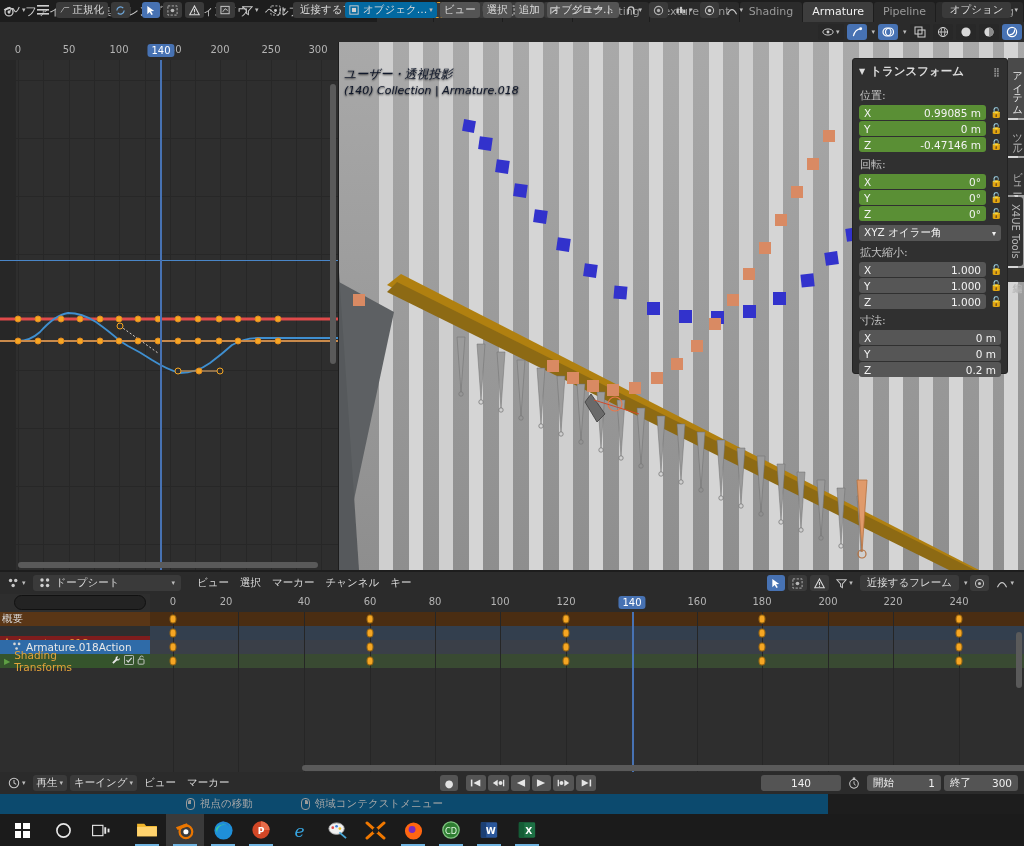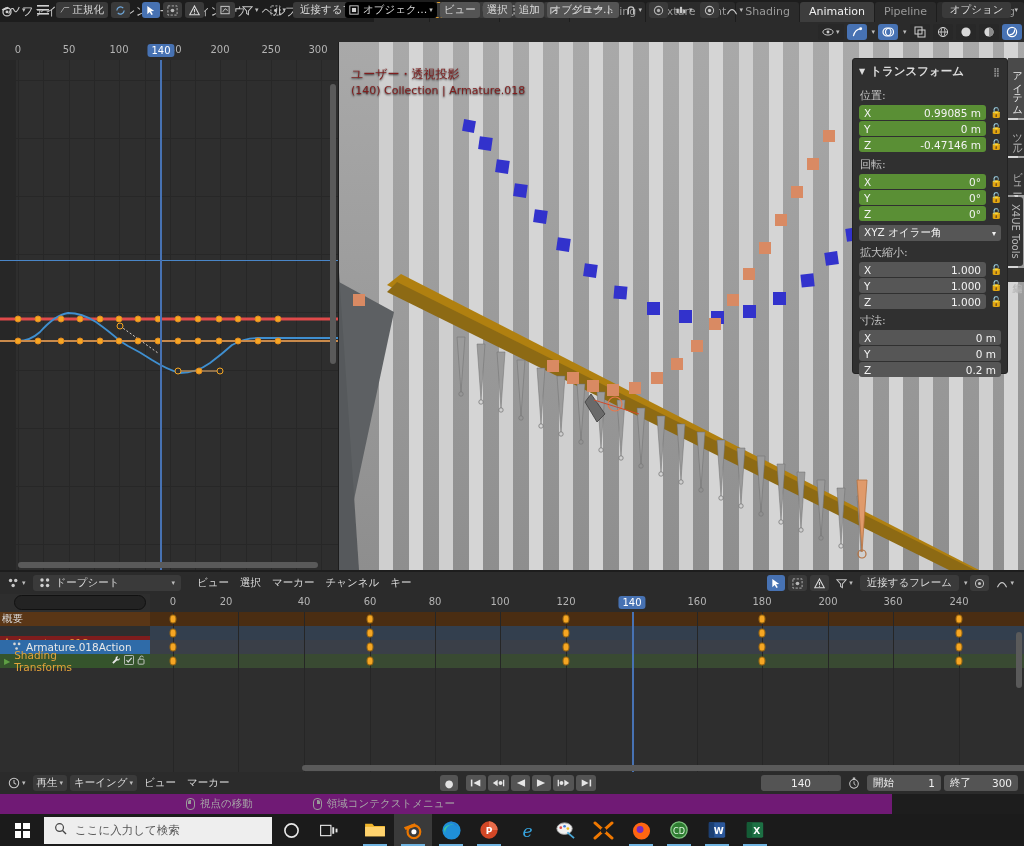--- a/index.html
+++ b/index.html
@@ -48,21 +48,21 @@
     border:1.5px solid #e08820; transform:translate(-50%,-50%); }
   .kf.hollow { background:#2e2e2e; border-color:#f5a623; }
   .g-scroll-v { position:absolute; right:2px; top:24px; width:6px; height:280px;
     background:#5a5a5a; border-radius:3px; }
   .g-scroll-h { position:absolute; left:18px; bottom:2px; height:6px; width:300px;
     background:#5a5a5a; border-radius:3px; }
 
   
   .viewport { position:absolute; left:339px; top:42px; width:685px; height:528px;
     background:#9a9a9a; overflow:hidden; }
-  .vp-text { position:absolute; left:12px; color:#7f1d1d; text-shadow:0 1px 2px rgba(0,0,0,.8); }
+  .vp-text { position:absolute; left:5px; color:#0f172a; text-shadow:0 1px 2px rgba(0,0,0,.8);font-style:italic; }
   .vp-title { top:24px; font-size:12px; }
   .vp-sub { top:42px; font-size:11px; }
   .navgiz { position:absolute; right:-4px; top:20px; width:86px; height:86px; }
   .vp-tool { position:absolute; right:8px; width:24px; height:24px; border-radius:50%;
     background:rgba(120,120,120,.65); display:flex; align-items:center; justify-content:center;
     font-size:13px; color:#f0f0f0; }
 
   
   .npanel { position:absolute; left:852px; top:58px; width:156px; height:316px;
     background:#303030; border:1px solid #232323; border-radius:3px; padding:4px 6px; }
@@ -109,22 +109,22 @@
   
   .playbar { position:absolute; left:0; top:772px; width:1024px; height:22px; background:#2b2b2b; }
   .pb-btn { height:16px; min-width:18px; padding:0 4px; background:#545454; border-radius:3px;
     display:flex; align-items:center; justify-content:center; color:#e2e2e2; font-size:10px; }
   .pb-num { height:16px; background:#545454; border-radius:3px; display:flex; align-items:center;
     justify-content:center; font-size:10.5px; color:#f0f0f0; }
   .pb-kv { height:16px; background:#545454; border-radius:3px; display:flex; align-items:center;
     padding:0 6px; gap:10px; font-size:10.5px; color:#f0f0f0; }
 
   
-  .statusbar { position:absolute; left:0; top:794px; width:892px; height:20px;
-    background:#701a75; display:flex; align-items:center; }
+  .statusbar { position:absolute; left:0; top:794px; width:828px; height:20px;
+    background:#0c4a6e; display:flex; align-items:center; }
   .st-item { display:flex; align-items:center; gap:5px; color:#a8a8a8; font-size:10.5px; }
   .mouse-ico { width:9px; height:12px; border:1px solid #9a9a9a; border-radius:4px; position:relative; }
   .mouse-ico::after { content:""; position:absolute; left:1px; top:1px; width:3px; height:4px;
     background:#9a9a9a; border-radius:2px 0 0 0; }
   .mouse-ico.right::after { left:auto; right:1px; border-radius:0 2px 0 0; }
 
   
   .taskbar { position:absolute; left:0; top:814px; width:1024px; height:32px;
     background:#1b1b1b; display:flex; align-items:center; }
   .winlogo { width:44px; height:32px; display:flex; align-items:center; justify-content:center; }
@@ -158,21 +158,21 @@
     <div class="menu-item">ウィンドウ</div>
     <div class="menu-item">ヘルプ</div>
     <div class="menu-item" style="color:#e8e8e8;">Pipeline</div>
     <div class="ws-tabs">
       <div class="ws-tab">Layout</div>
       <div class="ws-tab">Modeling</div>
       <div class="ws-tab">Sculpting</div>
       <div class="ws-tab">UV Editing</div>
       <div class="ws-tab">Texture Paint</div>
       <div class="ws-tab">Shading</div>
-      <div class="ws-tab active">Animation</div>
+      <div class="ws-tab active">Armature</div>
       <div class="ws-tab">Pipeline</div>
       <div class="ws-tab">Compositing</div>
 
     </div>
   </div>
 
   <div class="row2"></div>
 
   <div class="hdr" style="left:4px;">
     <div class="hbtn flat">
@@ -276,21 +276,21 @@
       </div>
     <div class="hbtn" style="background:#3a3a3a;">
         <svg width="11" height="11" viewBox="0 0 12 12">
           <rect x="1" y="1" width="10" height="10" fill="none" stroke="#cfcfcf" stroke-width="1.1" stroke-dasharray="2.2 1.7"></rect>
           <rect x="4.5" y="4.5" width="3" height="3" fill="#cfcfcf"></rect>
         </svg>
       </div>
   </div>
 
   <div class="hdr" style="left:345px;">
-    <div class="hbtn" style="background:#000000;">
+    <div class="hbtn" style="background:#0369a1;">
       <svg width="10" height="10" viewBox="0 0 12 12" style="margin-right:4px">
           <rect x="1" y="1" width="10" height="10" fill="none" stroke="#d0d0d0" stroke-width="1.1"></rect>
           <rect x="3.5" y="3.5" width="5" height="5" fill="#d0d0d0"></rect>
         </svg>
       <span>オブジェク…</span>
         <span class="chev">▾</span>
     </div>
     <div class="hbtn">ビュー</div>
     <div class="hbtn">選択</div>
     <div class="hbtn">追加</div>
@@ -868,21 +868,21 @@
       <div class="gr-tick" style="left:23px">0</div>
       <div class="gr-tick" style="left:76px">20</div>
       <div class="gr-tick" style="left:154px">40</div>
       <div class="gr-tick" style="left:220px">60</div>
       <div class="gr-tick" style="left:285px">80</div>
       <div class="gr-tick" style="left:350px">100</div>
       <div class="gr-tick" style="left:416px">120</div>
       <div class="gr-tick" style="left:547px">160</div>
       <div class="gr-tick" style="left:612px">180</div>
       <div class="gr-tick" style="left:678px">200</div>
-      <div class="gr-tick" style="left:743px">360</div>
+      <div class="gr-tick" style="left:743px">220</div>
       <div class="gr-tick" style="left:809px">240</div>
       <div class="ph-label" style="left:482px;top:2px;">140</div>
     </div>
 
     <div class="ds-chanlist">
       <div class="chan" style="top:0;background:#5a3616;color:#d6d6d6;">
         <span>概要</span>
       </div>
       <div class="chan" style="top:24px;background:#7f1d1d;color:#e3a33a;">
         <span style="color:#e3a33a;">
@@ -1056,44 +1056,35 @@
       <span>終了</span>
       <span>300</span>
     </div>
   </div>
 
   <div class="statusbar">
     <div class="st-item" style="margin-left:186px">
       <span class="mouse-ico"></span>
       <span>視点の移動</span>
     </div>
-    <div class="st-item" style="margin-left:60px">
+    <div class="st-item" style="margin-left:48px">
       <span class="mouse-ico right"></span>
       <span>領域コンテクストメニュー</span>
     </div>
   </div>
 
   <div class="taskbar">
     <div class="winlogo">
       <span class="wl-grid">
           <i></i>
           <i></i>
           <i></i>
           <i></i>
         </span>
     </div>
-    <div class="searchbox">
-      <span>
-        <svg width="13" height="13" viewBox="0 0 14 14">
-            <circle cx="6" cy="6" r="4.2" fill="none" stroke="#444" stroke-width="1.3"></circle>
-            <line x1="9.2" y1="9.2" x2="13" y2="13" stroke="#444" stroke-width="1.4"></line>
-          </svg>
-      </span>
-      <span class="ph">ここに入力して検索</span>
-    </div>
     <div class="tb-icon">
       <svg width="17" height="17" viewBox="0 0 18 18">
           <circle cx="9" cy="9" r="7" fill="none" stroke="#e8e8e8" stroke-width="1.7"></circle>
         </svg>
     </div>
     <div class="tb-icon">
       <svg width="19" height="15" viewBox="0 0 20 16">
           <rect x="0.5" y="2.5" width="11" height="11" fill="none" stroke="#e8e8e8" stroke-width="1.2"></rect>
           <rect x="13" y="4.5" width="2" height="7" fill="#e8e8e8"></rect>
           <rect x="16.5" y="6" width="2" height="4" fill="#e8e8e8"></rect>

